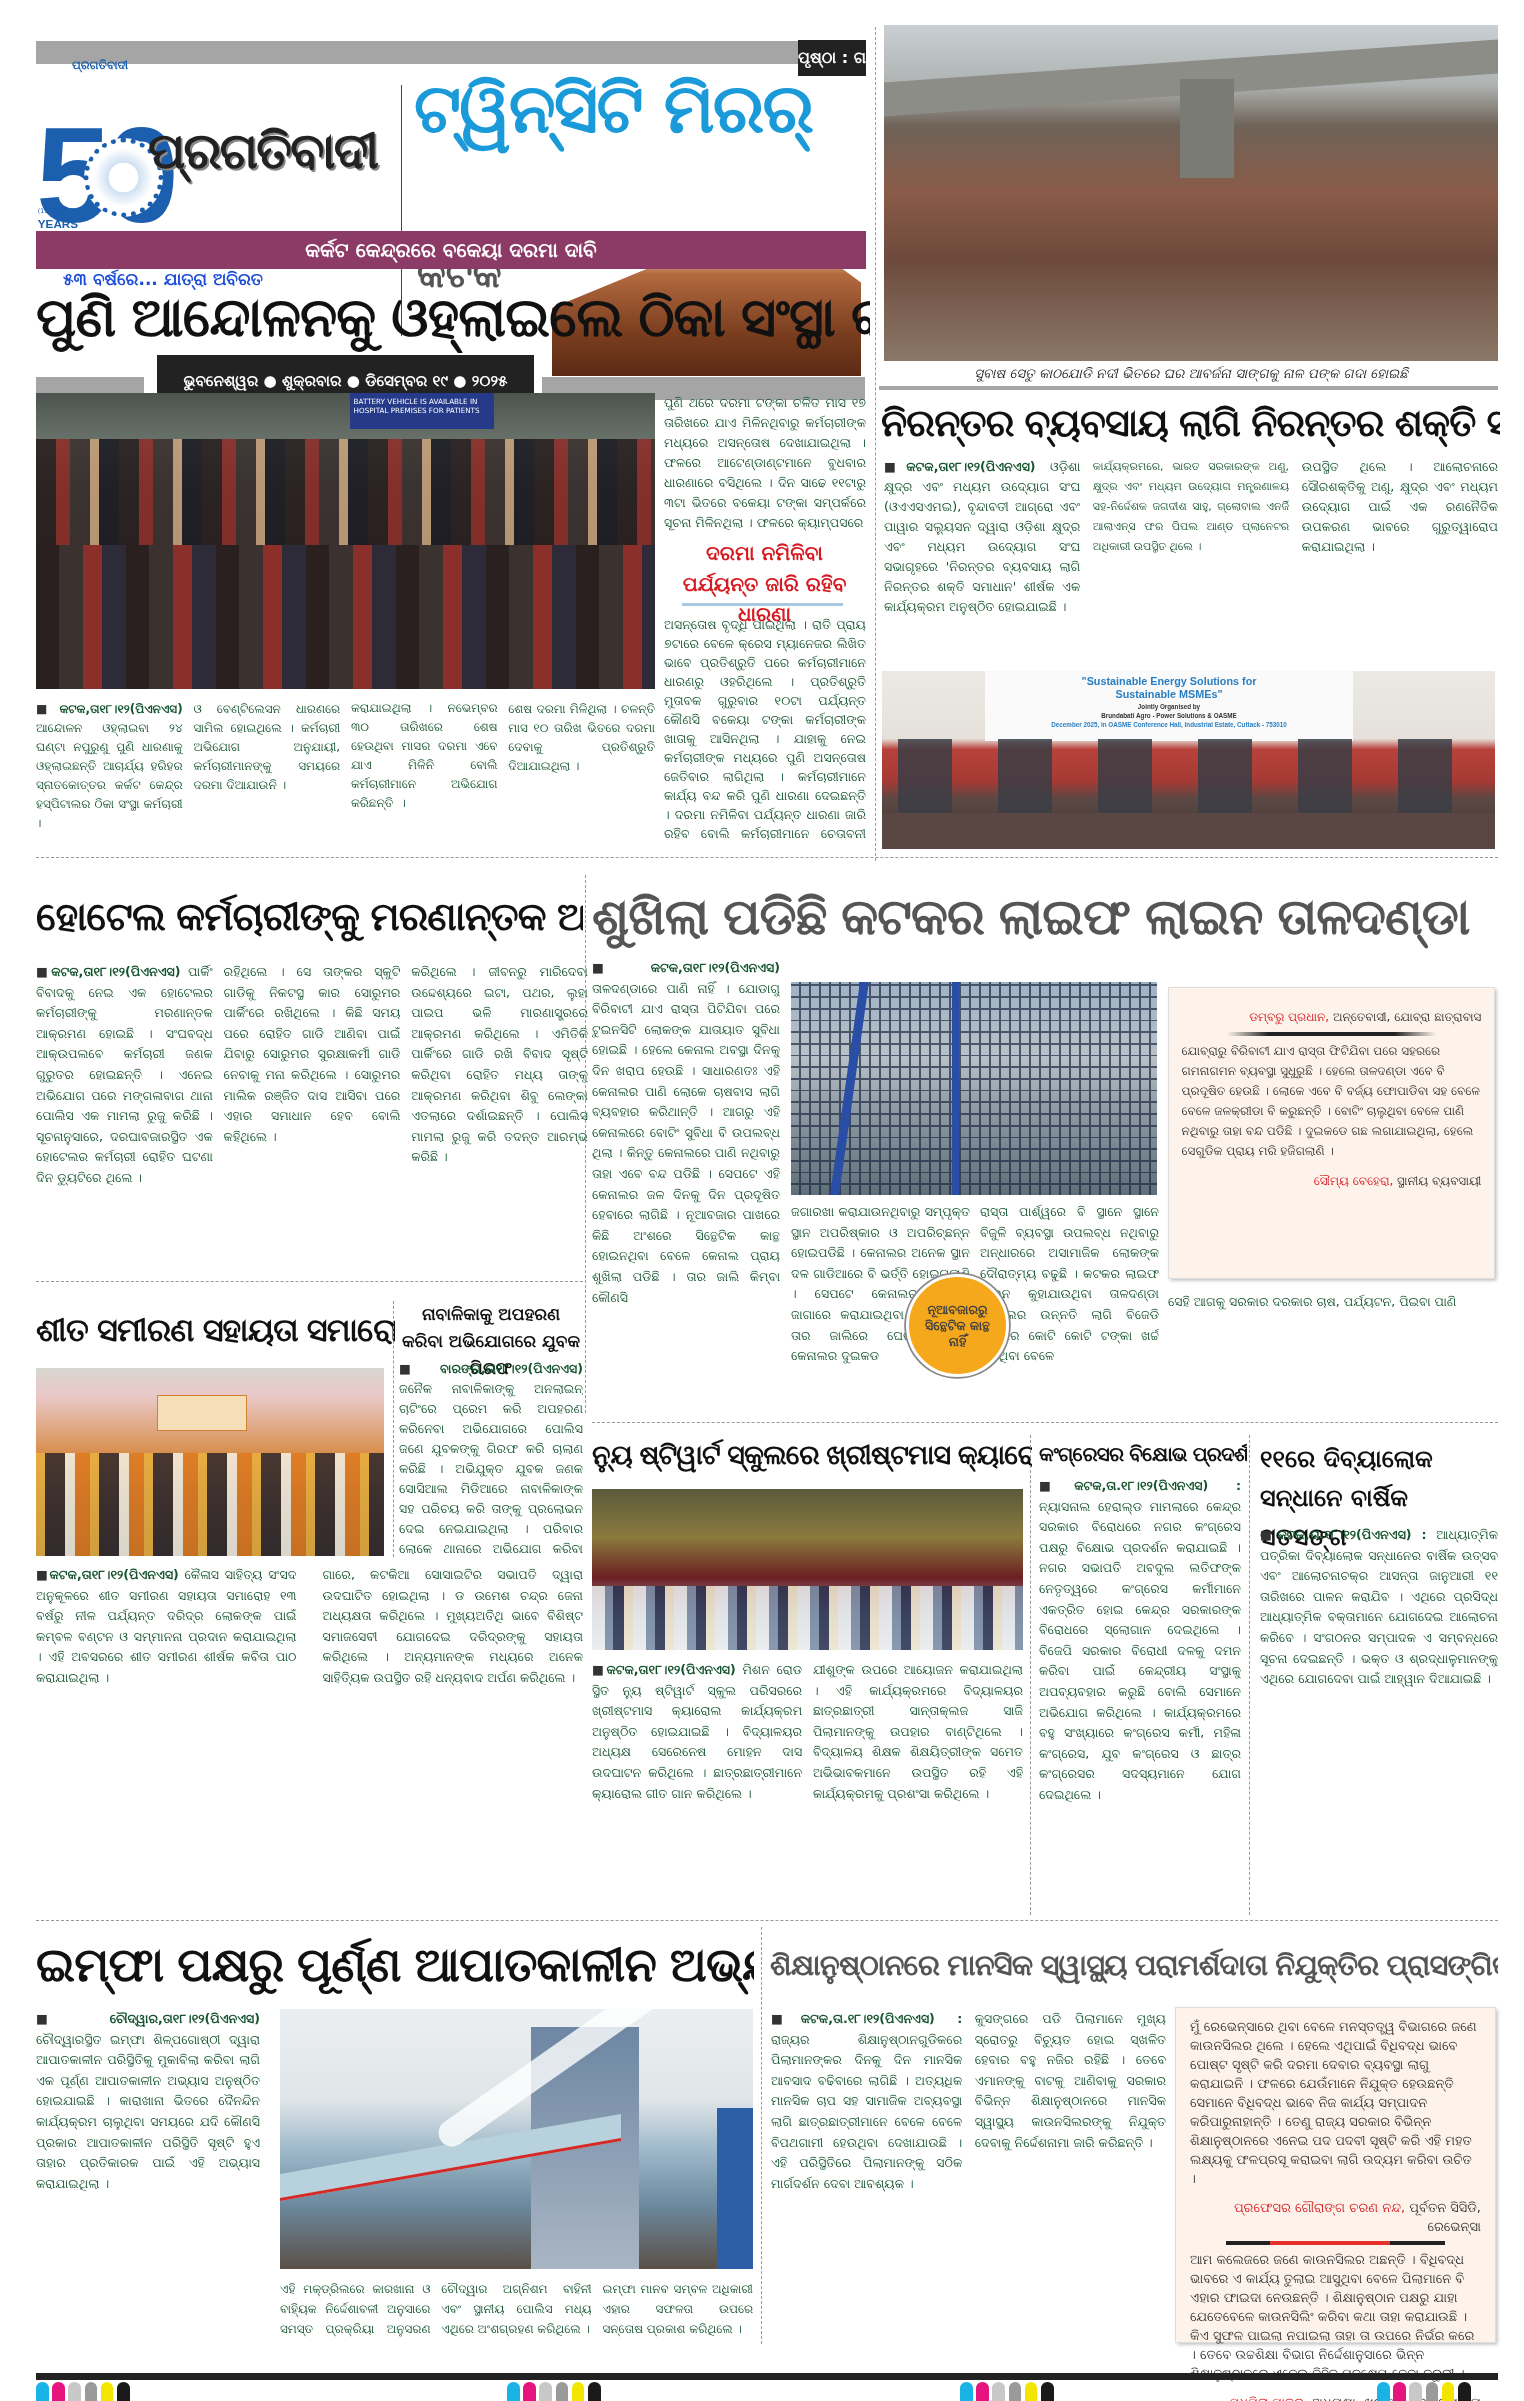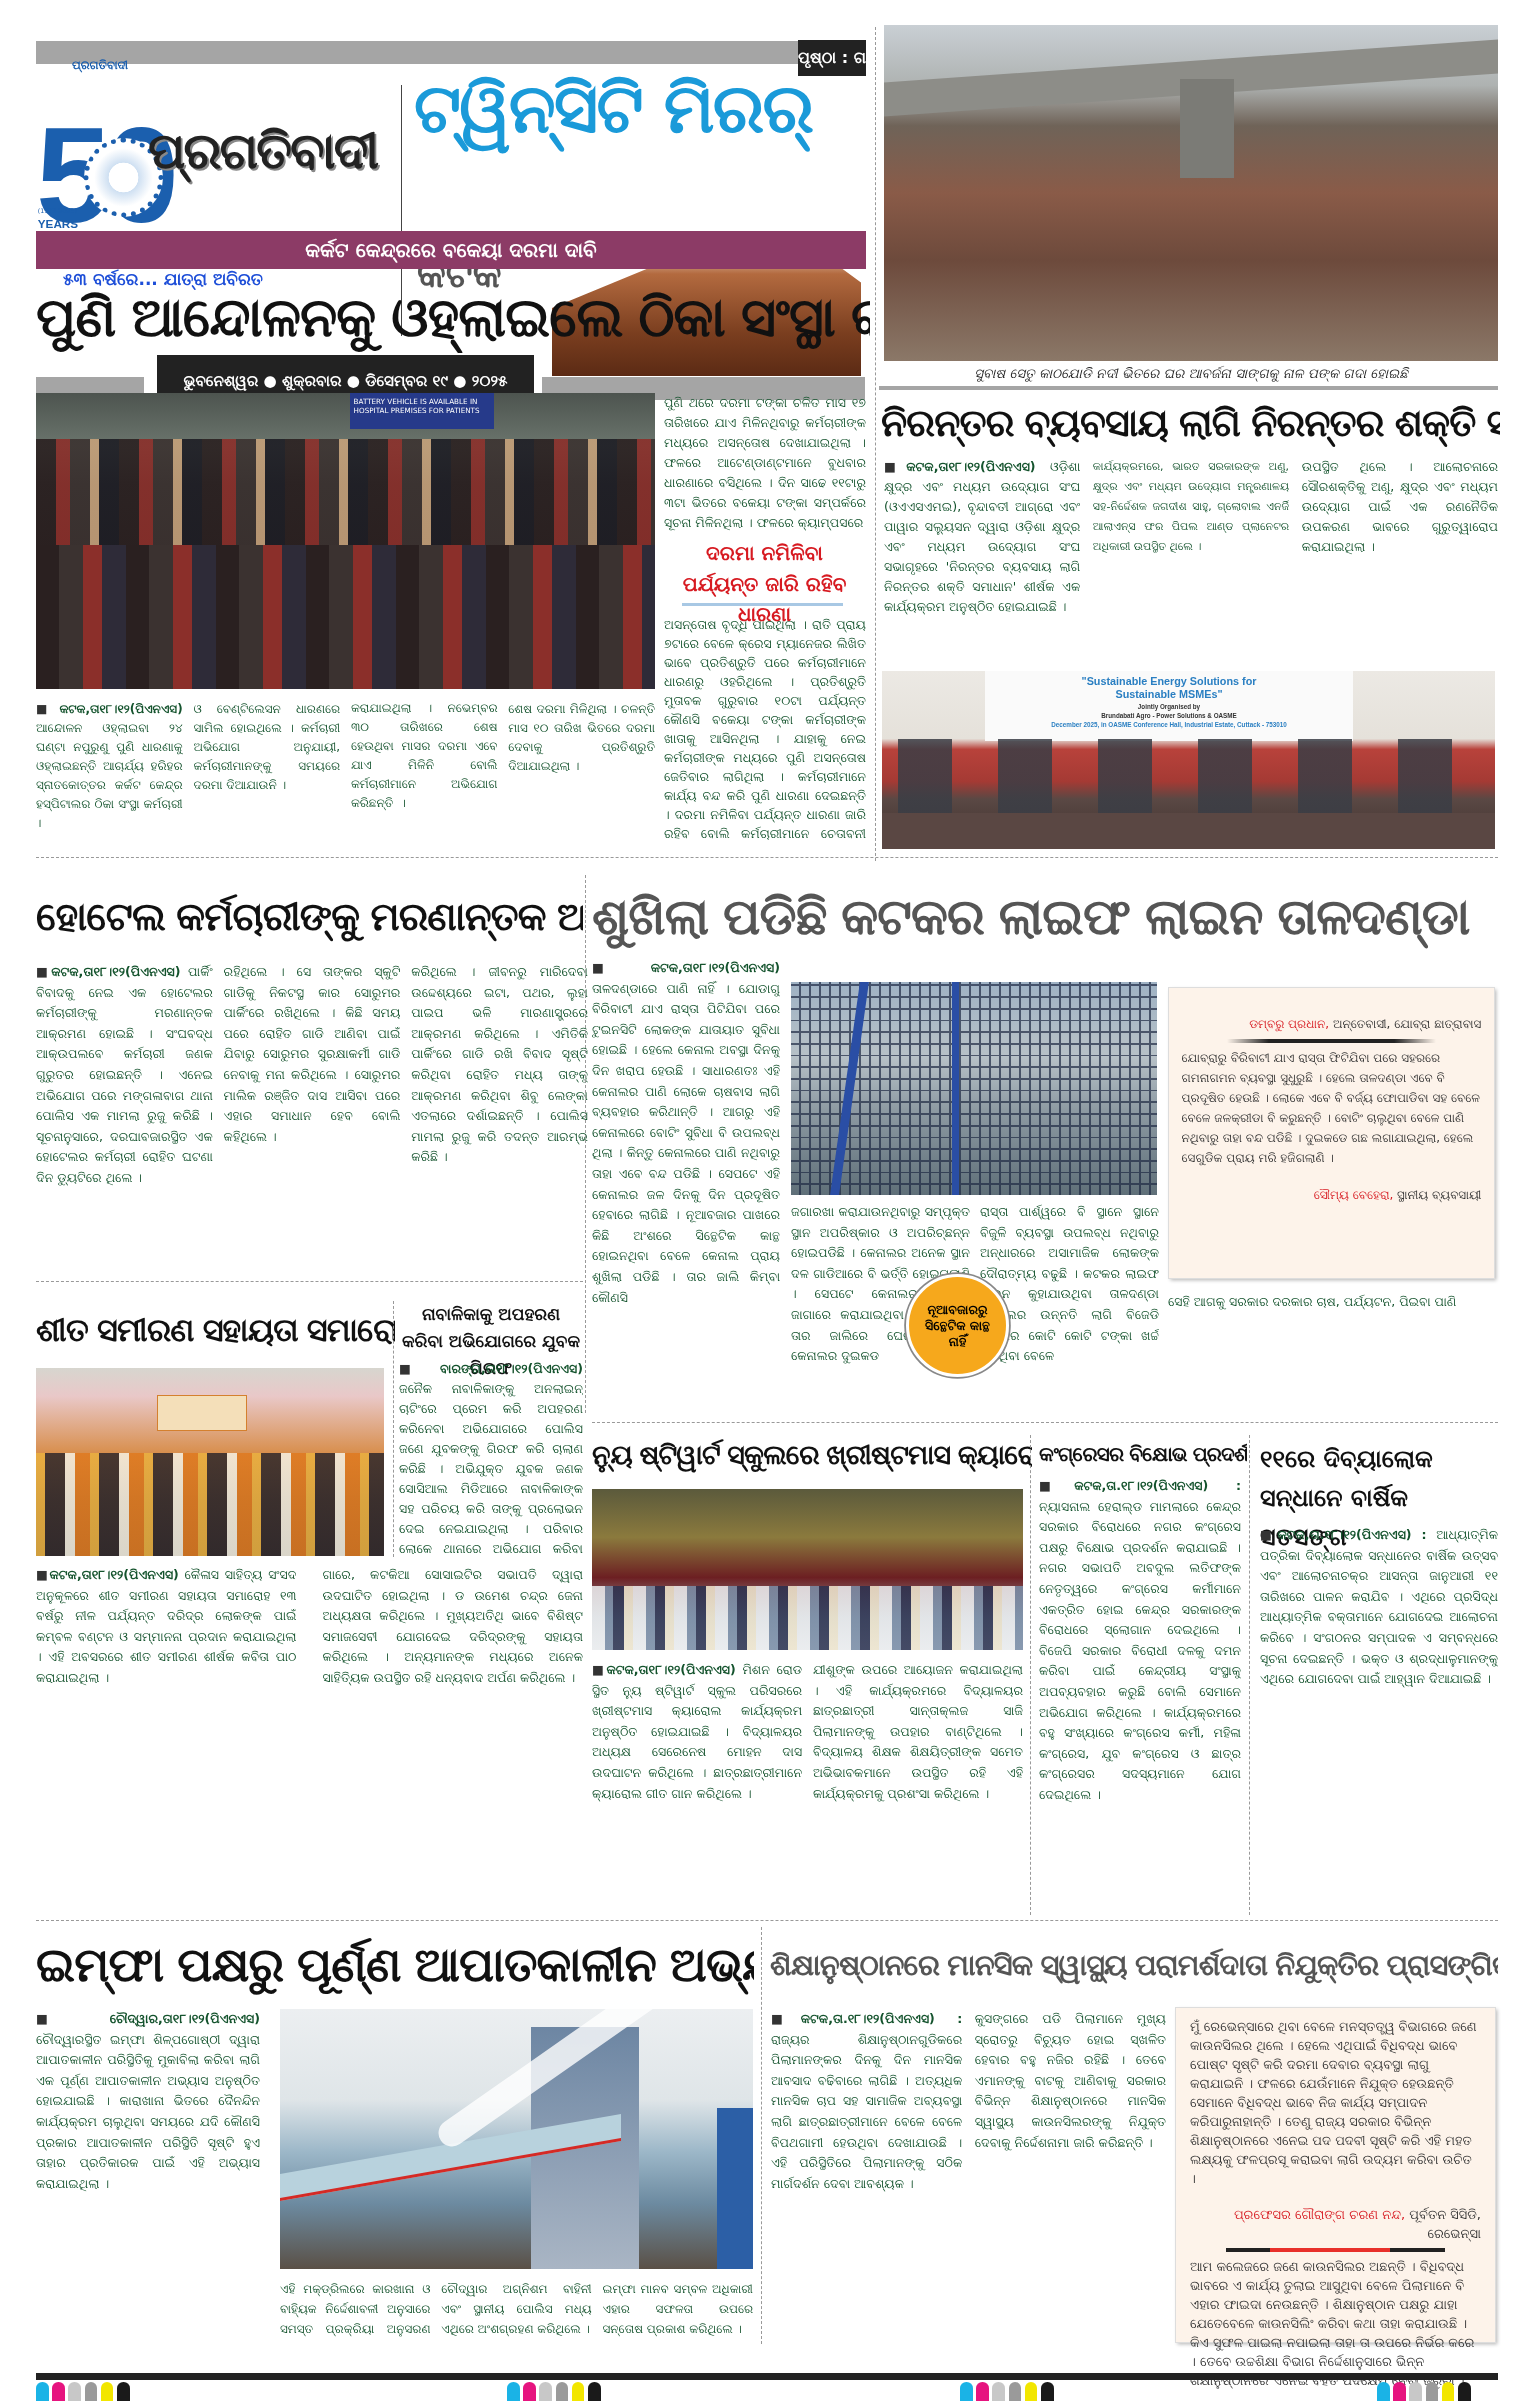--- a/index.html
+++ b/index.html
@@ -8,21 +8,21 @@
 .abs{position:absolute}
 .gray{background:#a5a5a5}
 .body-text{font-size:14px;line-height:23px;text-align:justify;color:#14532d;overflow:hidden}
 .dateline{font-weight:bold}
 .dateline::before{content:"\25A0 ";color:#333}
 .hl{font-family:"DejaVu Sans Condensed","DejaVu Sans",sans-serif;font-weight:bold;color:#111;white-space:nowrap;overflow:hidden;letter-spacing:-0.9px}
 .photo{overflow:hidden}
 .vdash{border-left:0.9px dashed #999}
 .hdash{border-top:0.9px dashed #999}
 .quote{background:#fdf3ea;border:0.9px solid #ddd;box-shadow:1.8px 1.8px 3.6px #bbb;padding:12.6px 14.4px;font-size:14px;line-height:24px;color:#333}
-.quote .by{text-align:right;margin-top:17px}
+.quote .by{text-align:right;margin-top:10px}
 .quote .nm{color:#d71a21}
 .reg{display:flex;gap:3.6px}
 .reg span{display:block;width:12.6px;height:32px;border-radius:6.3px}
 </style>
 </head>
 <body>
 
 <div class="abs gray" style="left:36px;top:41px;width:830px;height:23px;"></div>
 <div class="abs gray" style="left:36px;top:377px;width:108px;height:23px;"></div>
 <div class="abs gray" style="left:542px;top:377px;width:323px;height:23px;"></div>
@@ -105,21 +105,21 @@
 <div class="abs hl" style="left:592px;top:884px;width:906px;font-size:50px;line-height:66px;color:#555;">ଶୁଖିଲା ପଡିଛି କଟକର ଲାଇଫ ଲାଇନ ତାଳଦଣ୍ଡା</div>
 <div class="abs body-text" style="left:592px;top:958px;width:188px;height:456px;font-size:12.6px;line-height:20.6px;"><span class="dateline">କଟକ,ତା୧୮।୧୨(ପିଏନଏସ)</span> <span>ତାଳଦଣ୍ଡାରେ ପାଣି ନାହିଁ । ଯୋଡାଗୁ ବିରିବାଟୀ ଯାଏ ରାସ୍ତା ପିଟିଯିବା ପରେ ଟୁଇନସିଟି ଲୋକଙ୍କ ଯାତାୟାତ ସୁବିଧା ହୋଇଛି । ହେଲେ କେନାଲ ଅବସ୍ଥା ଦିନକୁ ଦିନ ଖରାପ ହେଉଛି । ସାଧାରଣତଃ ଏହି କେନାଲର ପାଣି ଲୋକେ ଚାଷବାସ ଲାଗି ବ୍ୟବହାର କରିଥାନ୍ତି । ଆଗରୁ ଏହି କେନାଲରେ ବୋଟିଂ ସୁବିଧା ବି ଉପଲବ୍ଧ ଥିଲା । କିନ୍ତୁ କେନାଲରେ ପାଣି ନଥିବାରୁ ତାହା ଏବେ ବନ୍ଦ ପଡିଛି । ସେପଟେ ଏହି କେନାଲର ଜଳ ଦିନକୁ ଦିନ ପ୍ରଦୂଷିତ ହେବାରେ ଲାଗିଛି । ନୂଆବଜାର ପାଖରେ କିଛି ଅଂଶରେ ସିନ୍ଥେଟିକ କାନ୍ଥ ହୋଇନଥିବା ବେଳେ କେନାଲ ପ୍ରାୟ ଶୁଖିଲା ପଡିଛି । ତାର ଜାଲି କିମ୍ବା କୌଣସି</span></div>
 <div class="abs photo" style="left:791px;top:982px;width:366px;height:213px;background:linear-gradient(180deg,#9fb2c4 0%,#b7c1c7 35%,#8d9aa3 60%,#5f6f78 100%);">
   <div style="position:absolute;inset:0;background:repeating-linear-gradient(90deg,transparent 0 8px,#1f2a44 8px 10px),repeating-linear-gradient(0deg,transparent 0 10px,#1f2a44 10px 11.7px);opacity:.7;"></div>
   <div style="position:absolute;left:54px;top:0;width:9px;height:100%;background:#2a4ea5;transform:skewX(-8deg);"></div>
   <div style="position:absolute;left:161px;top:0;width:7.2px;height:100%;background:#2a4ea5;"></div>
 </div>
 <div class="abs body-text" style="left:791px;top:1202px;width:179px;height:213px;font-size:12.6px;line-height:20.6px;">ଜଗାରଖା କରାଯାଉନଥିବାରୁ ସମ୍ପୃକ୍ତ ସ୍ଥାନ ଅପରିଷ୍କାର ଓ ଅପରିଚ୍ଛନ୍ନ ହୋଇପଡିଛି । କେନାଲର ଅନେକ ସ୍ଥାନ ଦଳ ଗାଡିଆରେ ବି ଭର୍ତ୍ତି ହୋଇଗଲାଣି । ସେପଟେ କେନାଲର ଅନେକ ଜାଗାରେ କରାଯାଇଥିବା ପୋଲକୁ ବି ତାର ଜାଲିରେ ଘେରାଯାଇନି । କେନାଲର ଦୁଇକଡ</div>
 <div class="abs body-text" style="left:980px;top:1202px;width:179px;height:213px;font-size:12.6px;line-height:20.6px;">ରାସ୍ତା ପାର୍ଶ୍ୱରେ ବି ସ୍ଥାନେ ସ୍ଥାନେ ବିଜୁଳି ବ୍ୟବସ୍ଥା ଉପଲବ୍ଧ ନଥିବାରୁ ଅନ୍ଧାରରେ ଅସାମାଜିକ ଲୋକଙ୍କ ଦୌରାତ୍ମ୍ୟ ବଢୁଛି । କଟକର ଲାଇଫ ଲାଇନ କୁହାଯାଉଥିବା ତାଳଦଣ୍ଡା କେନାଲର ଉନ୍ନତି ଲାଗି ବିଜେଡି ସରକାର କୋଟି କୋଟି ଟଙ୍କା ଖର୍ଚ୍ଚ କରିଥିବା ବେଳେ</div>
 <div class="abs" style="left:906px;top:1274px;width:103px;height:103px;border-radius:50%;background:#f6a81c;border:3.6px solid #fff;box-shadow:0 0 0 1.8px #888;display:flex;align-items:center;justify-content:center;text-align:center;">
-  <span style="font:bold 12.6px/16px 'DejaVu Sans',sans-serif;color:#000000;padding:5.4px;">ନୂଆବଜାରରୁ ସିନ୍ଥେଟିକ କାନ୍ଥ ନାହିଁ</span>
+  <span style="font:bold 12.6px/16px 'DejaVu Sans',sans-serif;color:#404040;padding:5.4px;">ନୂଆବଜାରରୁ ସିନ୍ଥେଟିକ କାନ୍ଥ ନାହିଁ</span>
 </div>
 <div class="abs" style="left:1168px;top:987px;width:327px;height:292px;">
   <div class="quote" style="height:100%;padding:9px 12.6px;font-size:12px;line-height:20px;">
     <div class="by"><span class="nm">ଡମ୍ବରୁ ପ୍ରଧାନ,</span><span> ଅନ୍ତେବାସୀ, ଯୋବ୍ରା ଛାତ୍ରାବାସ</span></div>
     <div style="height:3.6px;width:70%;margin:5.4px auto;background:linear-gradient(90deg,transparent,#222 20%,#222 80%,transparent);"></div>
     <div>ଯୋବ୍ରାରୁ ବିରିବାଟୀ ଯାଏ ରାସ୍ତା ଫିଟିଯିବା ପରେ ସହରରେ ଗମନାଗମନ ବ୍ୟବସ୍ଥା ସୁଧୁରୁଛି । ହେଲେ ତାଳଦଣ୍ଡା ଏବେ ବି ପ୍ରଦୂଷିତ ହେଉଛି । ଲୋକେ ଏବେ ବି ବର୍ଜ୍ୟ ଫୋପାଡିବା ସହ ବେଳେ ବେଳେ ଜଳକ୍ରୀଡା ବି କରୁଛନ୍ତି । ବୋଟିଂ ଚାଲୁଥିବା ବେଳେ ପାଣି ନଥିବାରୁ ତାହା ବନ୍ଦ ପଡିଛି । ଦୁଇକଡେ ଗଛ ଲଗାଯାଇଥିଲା, ହେଲେ ସେଗୁଡିକ ପ୍ରାୟ ମରି ହଜିଗଲାଣି ।</div>
     <div class="by"><span class="nm">ସୌମ୍ୟ ବେହେରା,</span><span> ସ୍ଥାନୀୟ ବ୍ୟବସାୟୀ</span></div>
   </div>
 </div>
 <div class="abs body-text" style="left:1168px;top:1292px;width:327px;height:121px;font-size:12.6px;line-height:20.6px;">ସେହି ଆଗକୁ ସରକାର ଦରକାର ଚାଷ, ପର୍ଯ୍ୟଟନ, ପିଇବା ପାଣି</div>

